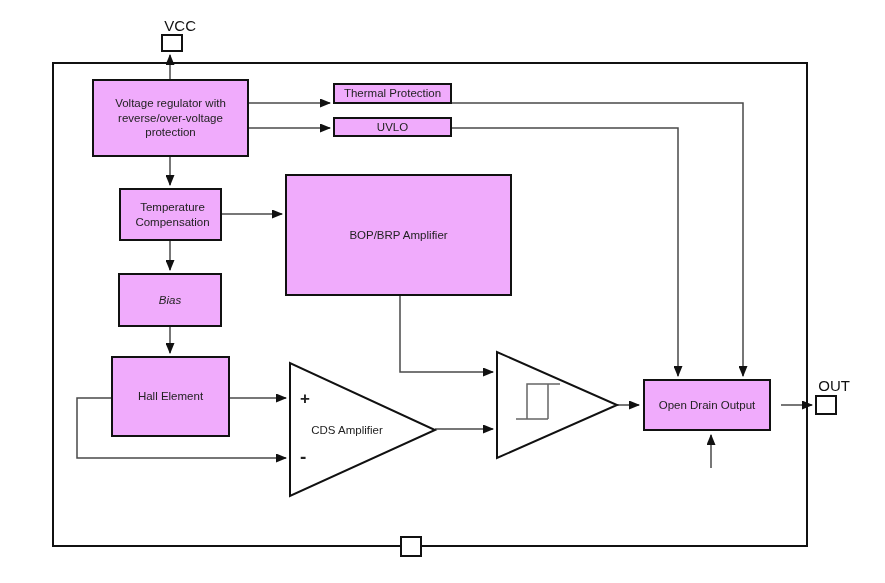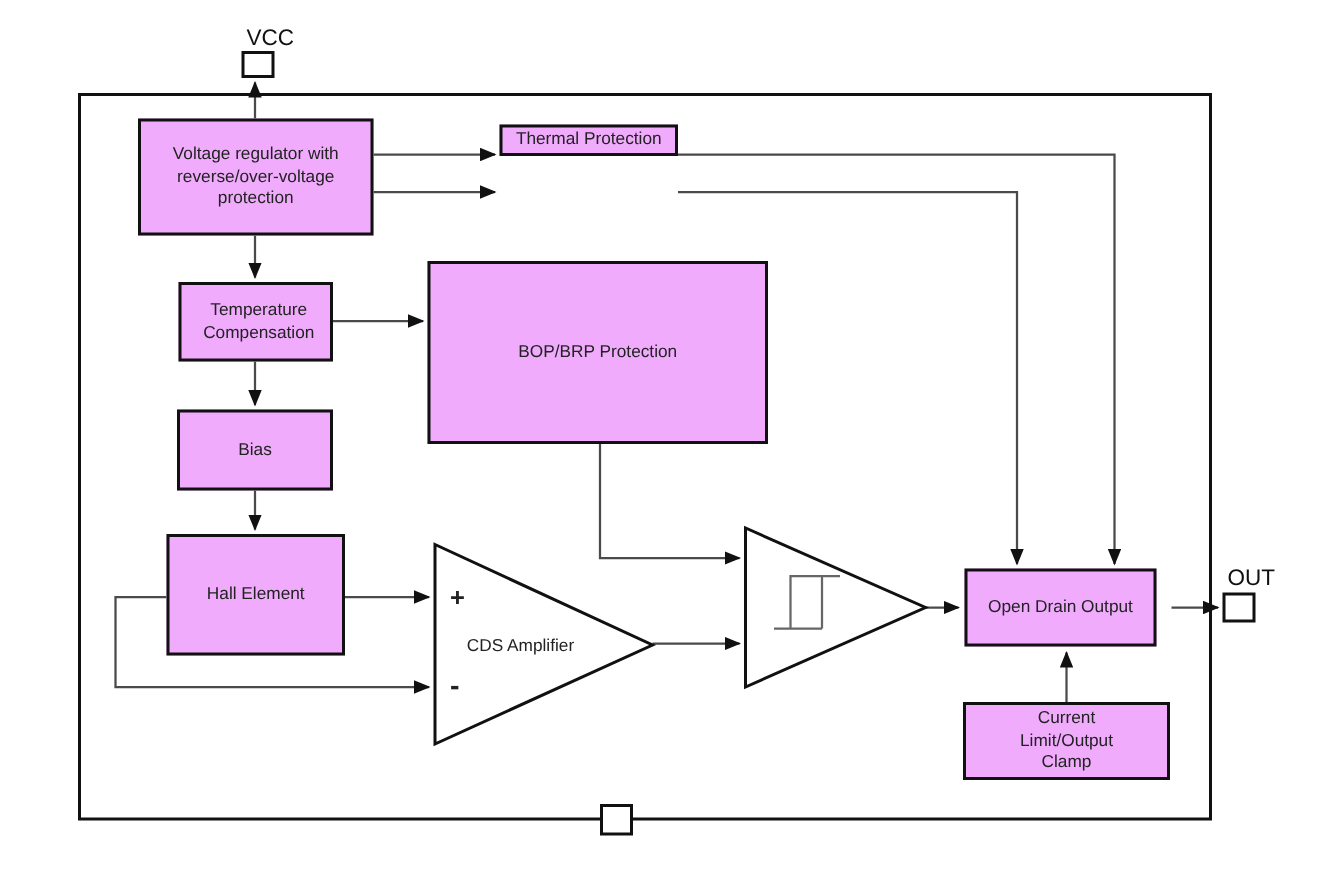--- a/index.html
+++ b/index.html
@@ -87,44 +87,44 @@
   <div class="pin" style="left:815px; top:395px; height:20px;"></div>
 
   <div class="block" style="left:92px; top:79px; width:157px; height:78px;">
     <span style="width:142px;">Voltage regulator with reverse/over-voltage protection</span>
   </div>
 
   <div class="block" style="left:333px; top:83px; width:119px; height:21px;">
     <span>Thermal Protection</span>
   </div>
 
+  <div class="block" style="left:333px; top:117px; width:119px; height:20px;">
+    <span>UVLO</span>
+  </div>
 
   <div class="block" style="left:119px; top:188px; width:103px; height:53px;justify-content:flex-end;">
     <span style="width:95px;">Temperature Compensation</span>
   </div>
 
   <div class="block" style="left:285px; top:174px; width:227px; height:122px;">
-    <span>BOP/BRP Protection</span>
+    <span>BOP/BRP Amplifier</span>
   </div>
 
-  <div class="block" style="left:118px; top:273px; width:104px; height:54px;">
+  <div class="block" style="left:118px; top:273px; width:104px; height:54px;font-style:italic;">
     <span>Bias</span>
   </div>
 
   <div class="block" style="left:111px; top:356px; width:119px; height:81px;text-align:right;">
     <span>Hall Element</span>
   </div>
 
   <div class="block" style="left:643px; top:379px; width:128px; height:52px;">
     <span>Open Drain Output</span>
   </div>
 
-  <div class="block" style="left:642px; top:468px; width:138px; height:52px;">
-    <span style="width:96px;">Current Limit/Output Clamp</span>
-  </div>
 
   <svg class="wires" viewBox="0 0 885 583">
     <defs>
       <marker id="arrow" markerUnits="userSpaceOnUse" markerWidth="11" markerHeight="9" refX="10" refY="4.5" orient="auto">
         <path d="M0,0 L11,4.5 L0,9 Z" fill="#111111"></path>
       </marker>
     </defs>
 
     <path d="M170 79 L170 55" stroke="#4a4a4a" stroke-width="1.5" fill="none" marker-end="url(#arrow)"></path>
     <path d="M249 103 L330 103" stroke="#4a4a4a" stroke-width="1.5" fill="none" marker-end="url(#arrow)"></path>

